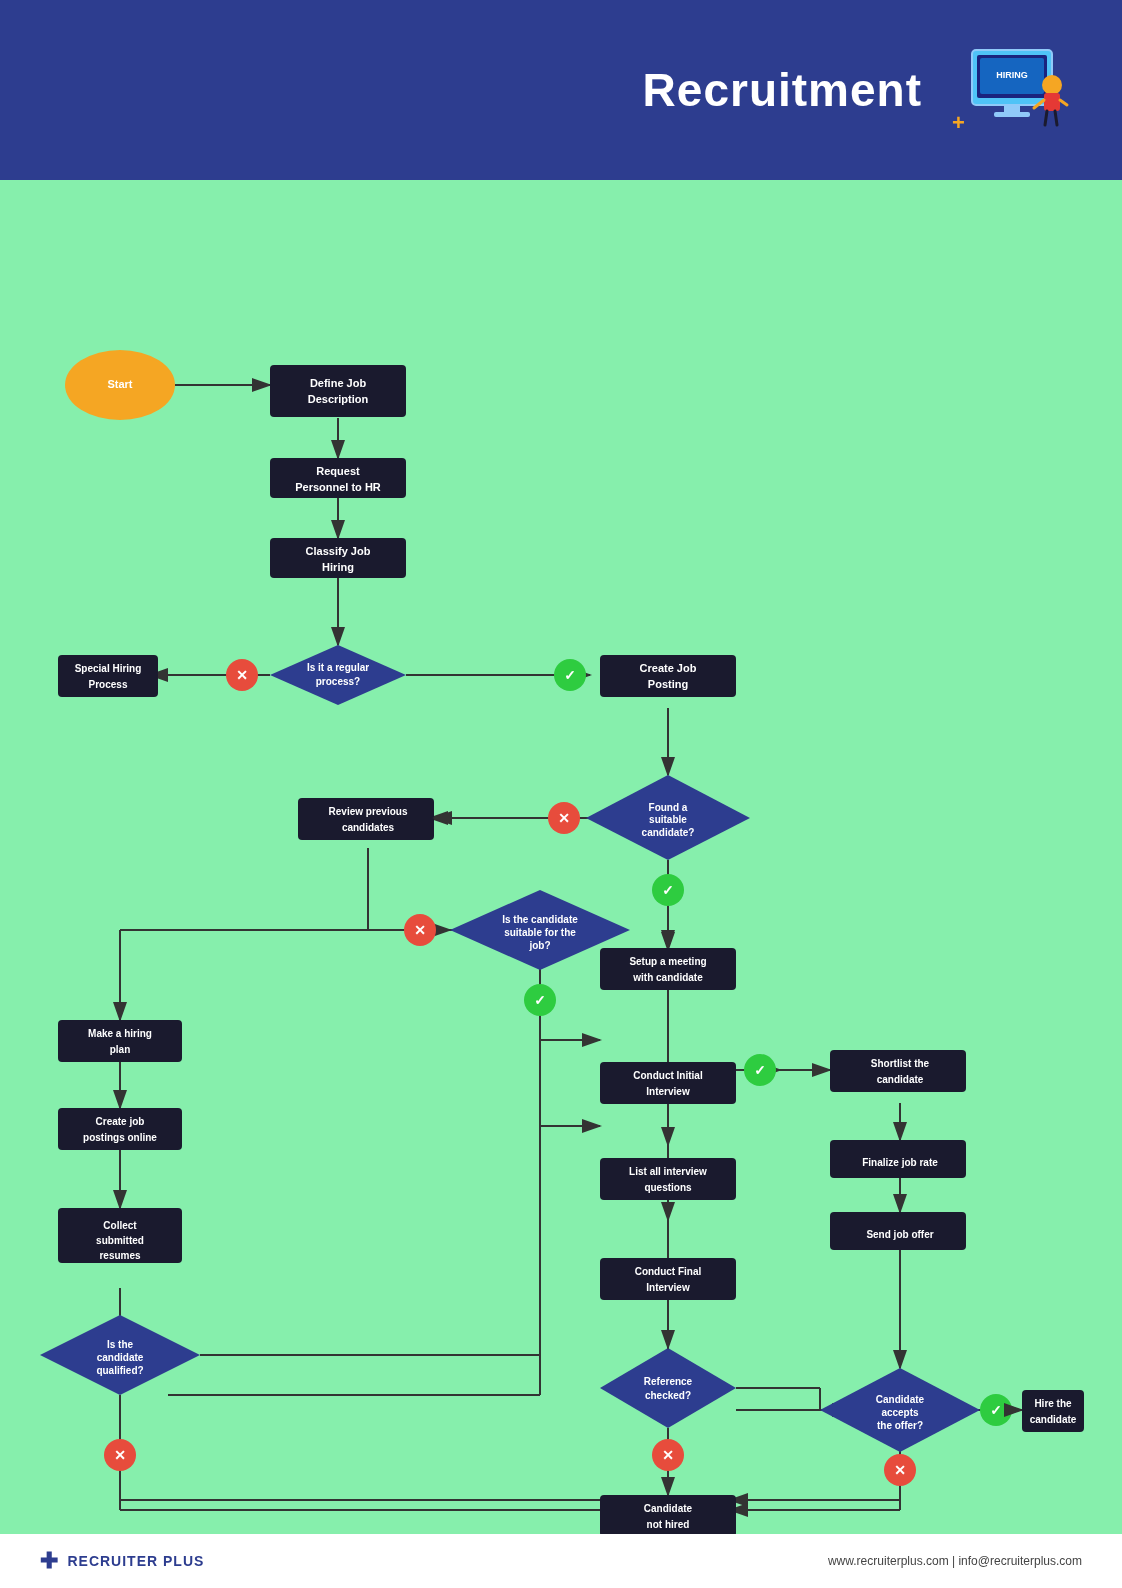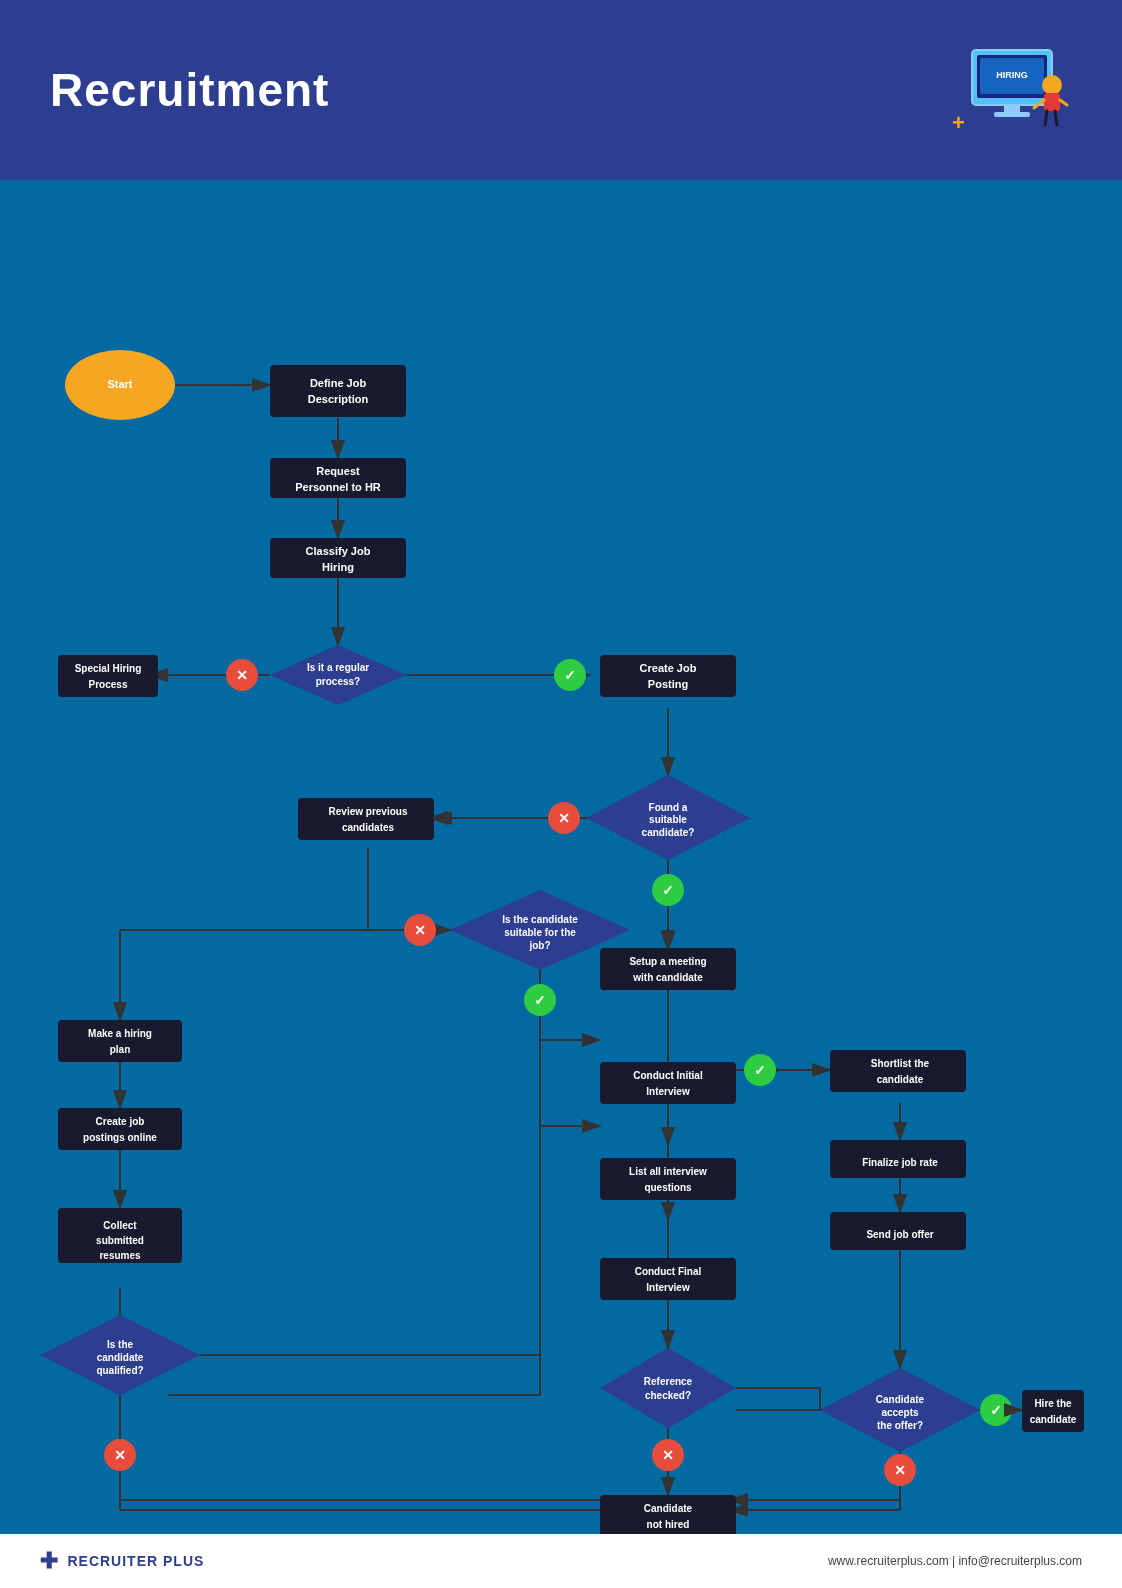--- a/index.html
+++ b/index.html
@@ -9,21 +9,21 @@
       font-family: 'Arial', sans-serif;
       background: #b8cce4;
       position: relative;
     }
 
     
     .header {
       background: #2d3d8f;
       padding: 30px 40px 30px 50px;
       display: flex;
-      justify-content: space-between;
+      justify-content: flex-end;
       align-items: center;
       min-height: 160px;
     }
     .header-title {
       color: white;
       font-size: 46px;
       font-weight: 900;
       font-family: 'Arial Black', Arial, sans-serif;
       line-height: 1.15;
       letter-spacing: 1px;
@@ -31,21 +31,21 @@
     .header-icon {
       width: 160px;
       height: 120px;
       position: relative;
     }
 
     
     .flow-area {
       padding: 20px 30px;
       position: relative;
-      background: #0369a1;
+      background: #86efac;
     }
 
     
     .footer {
       background: white;
       padding: 14px 40px;
       display: flex;
       justify-content: space-between;
       align-items: center;
       position: absolute;

